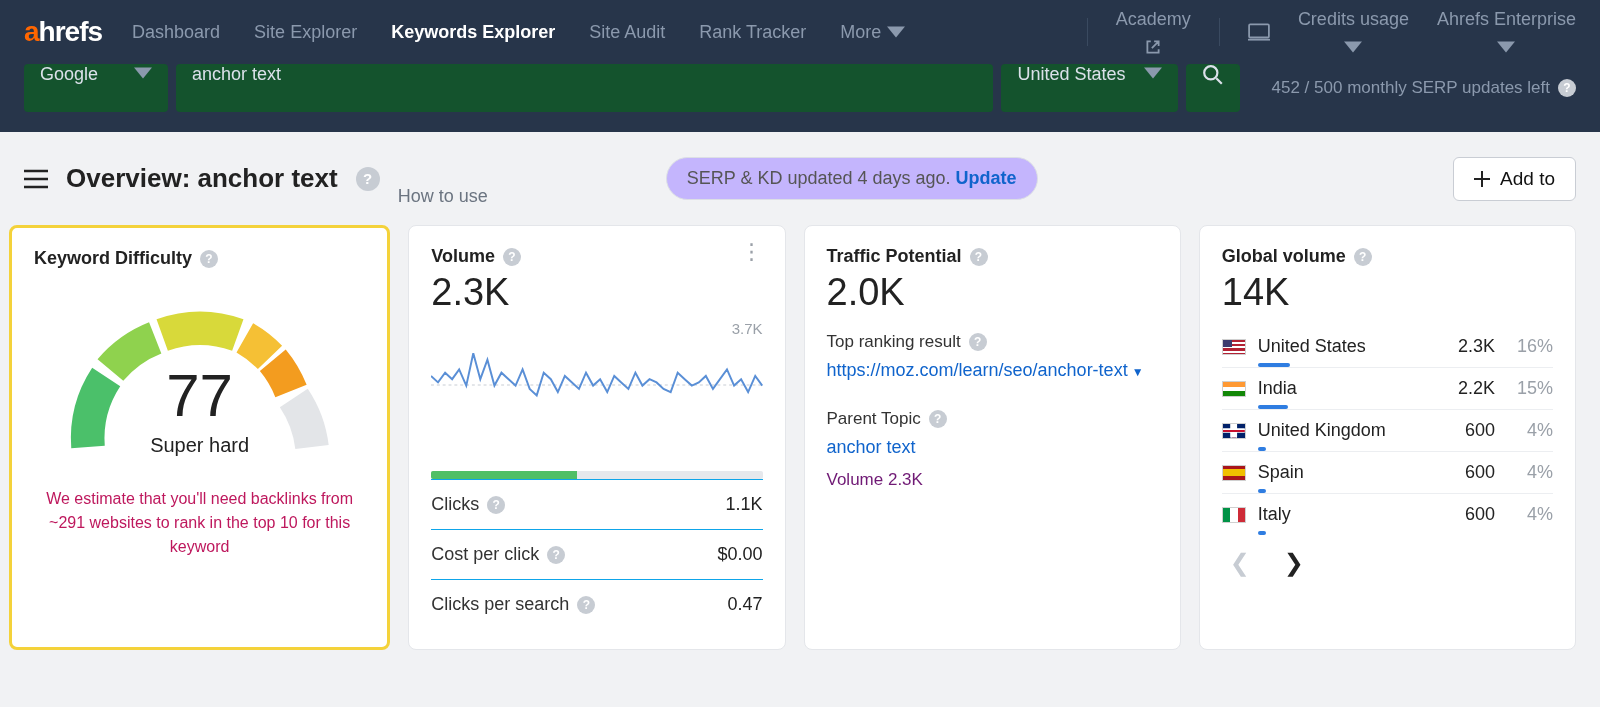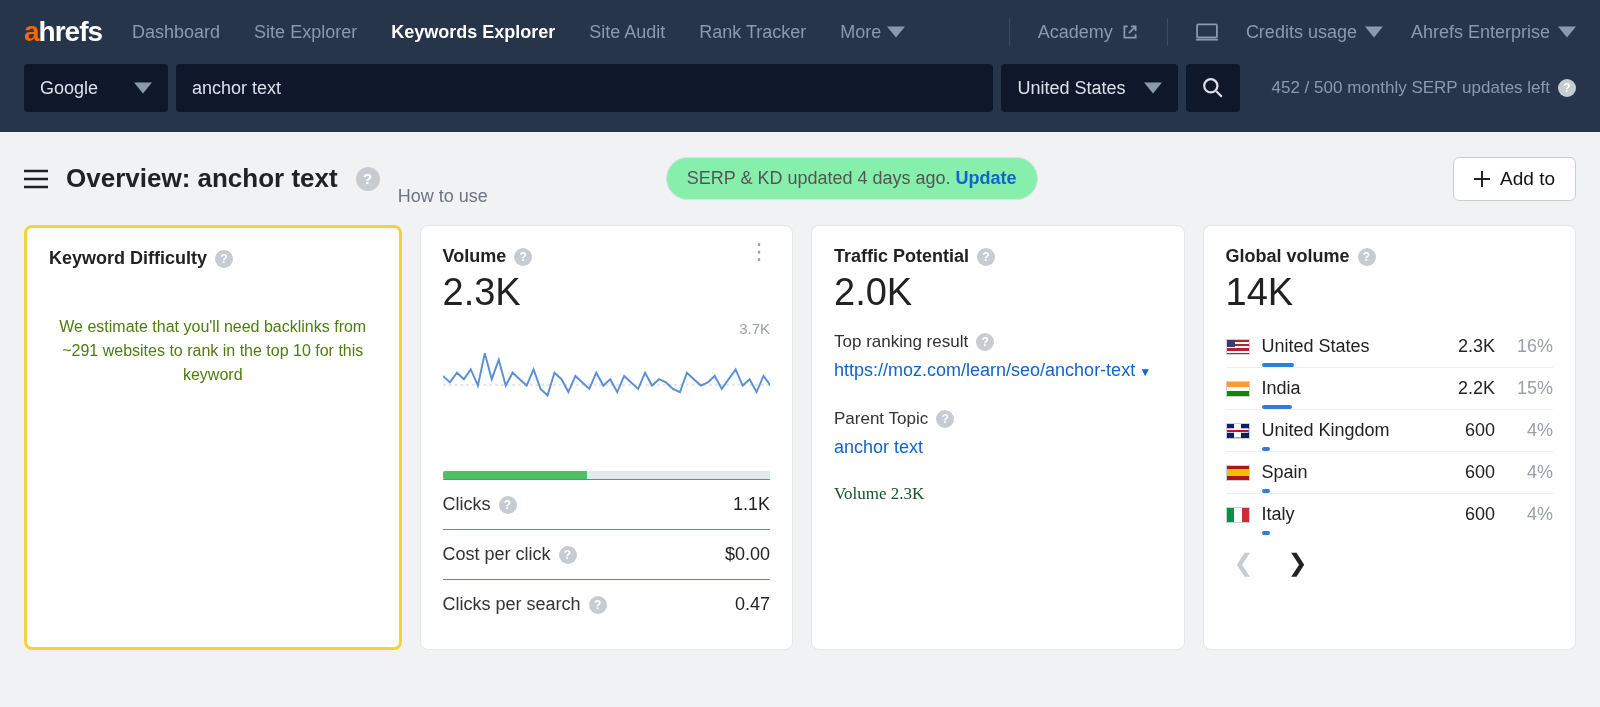--- a/index.html
+++ b/index.html
@@ -6,71 +6,71 @@
 body { font-family: -apple-system, BlinkMacSystemFont, "Segoe UI", Helvetica, Arial, sans-serif; background: #f1f2f4; color: #111; width: 1600px; }
 .topbar { background: #27354a; display: flex; align-items: center; padding: 0 24px; height: 64px; gap: 22px; }
 .logo { font-weight: 800; font-size: 28px; letter-spacing: -1px; }
 .logo .a { color: #f60; }
 .logo .rest { color: #fff; }
 .nav { display: flex; gap: 26px; align-items: center; }
 .nav a { color: #8b99ad; font-size: 18px; text-decoration: none; cursor: pointer; margin-left: 8px; }
 .nav a.active { color: #fff; font-weight: 600; }
 .nav .more { display: flex; align-items: center; gap: 6px; }
 .top-right { margin-left: auto; display: flex; align-items: center; gap: 28px; color: #8b99ad; font-size: 18px; }
-.top-right .item { display: flex; align-items: center; gap: 8px; cursor: pointer; }
+.top-right .item { display: flex; align-items: center; gap: 8px; cursor: pointer; flex-direction: column; }
 .vsep { width: 1px; height: 28px; background: #3a4a60; }
 svg.ico { width: 18px; height: 18px; }
 svg.ico-lg { width: 22px; height: 22px; }
 
 .searchbar { background: #27354a; display: flex; align-items: center; padding: 0 24px 20px 24px; gap: 8px; }
-.select, .inputbox, .iconbtn { background: #0f172a; color: #dbe1ea; height: 48px; display: flex; align-items: center; padding: 0 16px; font-size: 18px; border-radius: 4px; }
+.select, .inputbox, .iconbtn { background: #14532d; color: #dbe1ea; height: 48px; display: flex; align-items: flex-start; padding: 0 16px; font-size: 18px; border-radius: 4px; }
 .select { gap: 36px; cursor: pointer; }
 .inputbox { flex: 1; }
 .inputbox input { background: transparent; border: none; outline: none; color: #dbe1ea; font-size: 18px; width: 100%; }
 .country { gap: 18px; cursor: pointer; }
 .iconbtn { cursor: pointer; justify-content: center; width: 54px; }
 .credits { color: #8b99ad; font-size: 17px; margin-left: 24px; display: flex; align-items: center; gap: 8px; }
 
 .header-row { display: flex; align-items: center; padding: 18px 24px; gap: 18px; }
 .hamburger { cursor: pointer; }
 .page-title { font-size: 26px; font-weight: 700; color: #222; }
 .help-q { width: 24px; height: 24px; border-radius: 50%; background: #c7ccd3; color: #fff; display: inline-flex; align-items: center; justify-content: center; font-size: 15px; font-weight: 700; }
 .help-q.sm { width: 18px; height: 18px; font-size: 12px; }
 .howto { color: #6b7480; font-size: 18px; cursor: pointer; margin-top: 36px; }
-.pill { margin-left: 160px; background: #86efac; border: 1px solid #dcdfe5; border-radius: 24px; padding: 10px 20px; font-size: 18px; color: #555; }
+.pill { margin-left: 160px; background: #c4b5fd; border: 1px solid #dcdfe5; border-radius: 24px; padding: 10px 20px; font-size: 18px; color: #555; }
 .pill .upd { color: #1064cc; font-weight: 700; cursor: pointer; }
 .addto { margin-left: auto; background: #fff; border: 1px solid #c9cdd4; border-radius: 6px; padding: 10px 20px; font-size: 19px; display: flex; align-items: center; gap: 10px; cursor: pointer; }
 
-.cards { display: flex; gap: 18px; padding: 0 24px 24px 24px; }
+.cards { display: flex; gap: 18px; padding: 0 24px 24px 9px; }
 .card { background: #fff; border: 1px solid #e4e6ea; border-radius: 8px; padding: 20px 22px; flex: 1; }
 .card.highlight { border: 3px solid #f4d23a; }
 .card h3 { font-size: 18px; font-weight: 700; color: #222; display: flex; align-items: center; gap: 8px; }
 .big { font-size: 38px; font-weight: 400; color: #222; margin-top: 4px; }
 
 .gauge-wrap { text-align: center; margin-top: 18px; }
 .gauge-wrap svg { width: 280px; height: 180px; }
 .kd-num { font-size: 60px; font-weight: 400; color: #222; margin-top: -110px; }
 .kd-label { font-size: 20px; color: #222; margin-top: 4px; }
-.kd-desc { color: #4d7c0f; font-size: 16px; text-align: center; margin-top: 46px; line-height: 1.5; padding: 0 8px; }
+.kd-desc { color: #be185d; font-size: 16px; text-align: center; margin-top: 30px; line-height: 1.5; padding: 0 8px; }
 
 .card .topline { display: flex; justify-content: space-between; align-items: flex-start; }
 .dots { color: #9aa0a8; font-size: 22px; cursor: pointer; line-height: 0.5; }
 .spark-max { text-align: right; color: #9aa0a8; font-size: 15px; margin-top: 6px; }
 .spark { width: 100%; height: 120px; }
 .bar-track { height: 8px; background: #e6e8ec; border-radius: 2px; margin-top: 10px; overflow: hidden; }
 .bar-fill { height: 100%; background: #4fbf65; }
 .metric-row { display: flex; justify-content: space-between; align-items: center; border-top: 1px solid #0ea5e9; padding: 14px 0; font-size: 18px; }
 .metric-row:first-of-type { margin-top: 14px; }
 .metric-row .lbl { color: #333; display: flex; align-items: center; gap: 8px; }
 .metric-row .val { color: #222; }
 
 .section-label { font-size: 17px; color: #333; display: flex; align-items: center; gap: 8px; margin-top: 18px; }
 .bluelink { color: #1064cc; font-size: 18px; text-decoration: none; display: inline-block; margin-top: 8px; cursor: pointer; word-break: break-all; }
 .caret-down { color: #1064cc; font-size: 12px; margin-left: 4px; }
-.small-muted { color: #14532d; font-size: 17px; margin-top: 26px; font-family: Liberation Serif, serif; }
+.small-muted { color: #701a75; font-size: 17px; margin-top: 12px; }
 
 .gv-row { display: flex; align-items: center; gap: 12px; padding: 10px 0 4px 0; border-top: 1px solid #eceef1; }
 .gv-row:first-of-type { border-top: none; }
 .flag { width: 24px; height: 16px; display: inline-block; border: 1px solid #d0d0d0; position: relative; overflow: hidden; }
 .gv-name { flex: 1; font-size: 18px; color: #222; }
 .gv-vol { font-size: 18px; color: #222; width: 60px; text-align: right; }
 .gv-pct { font-size: 18px; color: #9aa0a8; width: 46px; text-align: right; }
 .gv-bar { height: 4px; background: #2f7de1; border-radius: 2px; margin: 2px 0 0 36px; }
 .pager { display: flex; gap: 34px; margin-top: 14px; padding-left: 8px; }
 .pager span { font-size: 24px; cursor: pointer; }
@@ -178,20 +178,32 @@
   </div>
 </div>
 
 <div class="cards">
 
   <div class="card highlight">
     <h3>
         <span>Keyword Difficulty</span>
         <span class="help-q sm">?</span>
       </h3>
+    <div class="gauge-wrap">
+      <svg viewBox="0 0 200 120">
+        <path d="M20 110 A80 80 0 0 1 33 60" fill="none" stroke="#4bc06a" stroke-width="24"></path>
+        <path d="M36 55 A80 80 0 0 1 68 32" fill="none" stroke="#8fd24e" stroke-width="24"></path>
+        <path d="M73 30 A80 80 0 0 1 127 30" fill="none" stroke="#d8d93a" stroke-width="24"></path>
+        <path d="M132 32 A80 80 0 0 1 150 46" fill="none" stroke="#f5c035" stroke-width="24"></path>
+        <path d="M152 48 A80 80 0 0 1 165 70" fill="none" stroke="#f39c1f" stroke-width="24"></path>
+        <path d="M167 75 A80 80 0 0 1 180 110" fill="none" stroke="#e3e5e8" stroke-width="24"></path>
+      </svg>
+      <div class="kd-num">77</div>
+      <div class="kd-label">Super hard</div>
+    </div>
     <div class="kd-desc">We estimate that you'll need backlinks from ~291 websites to rank in the top 10 for this keyword</div>
   </div>
 
   <div class="card">
     <div class="topline">
       <h3>
           <span>Volume</span>
           <span class="help-q sm">?</span>
         </h3>
       <span class="dots">⋮</span>

